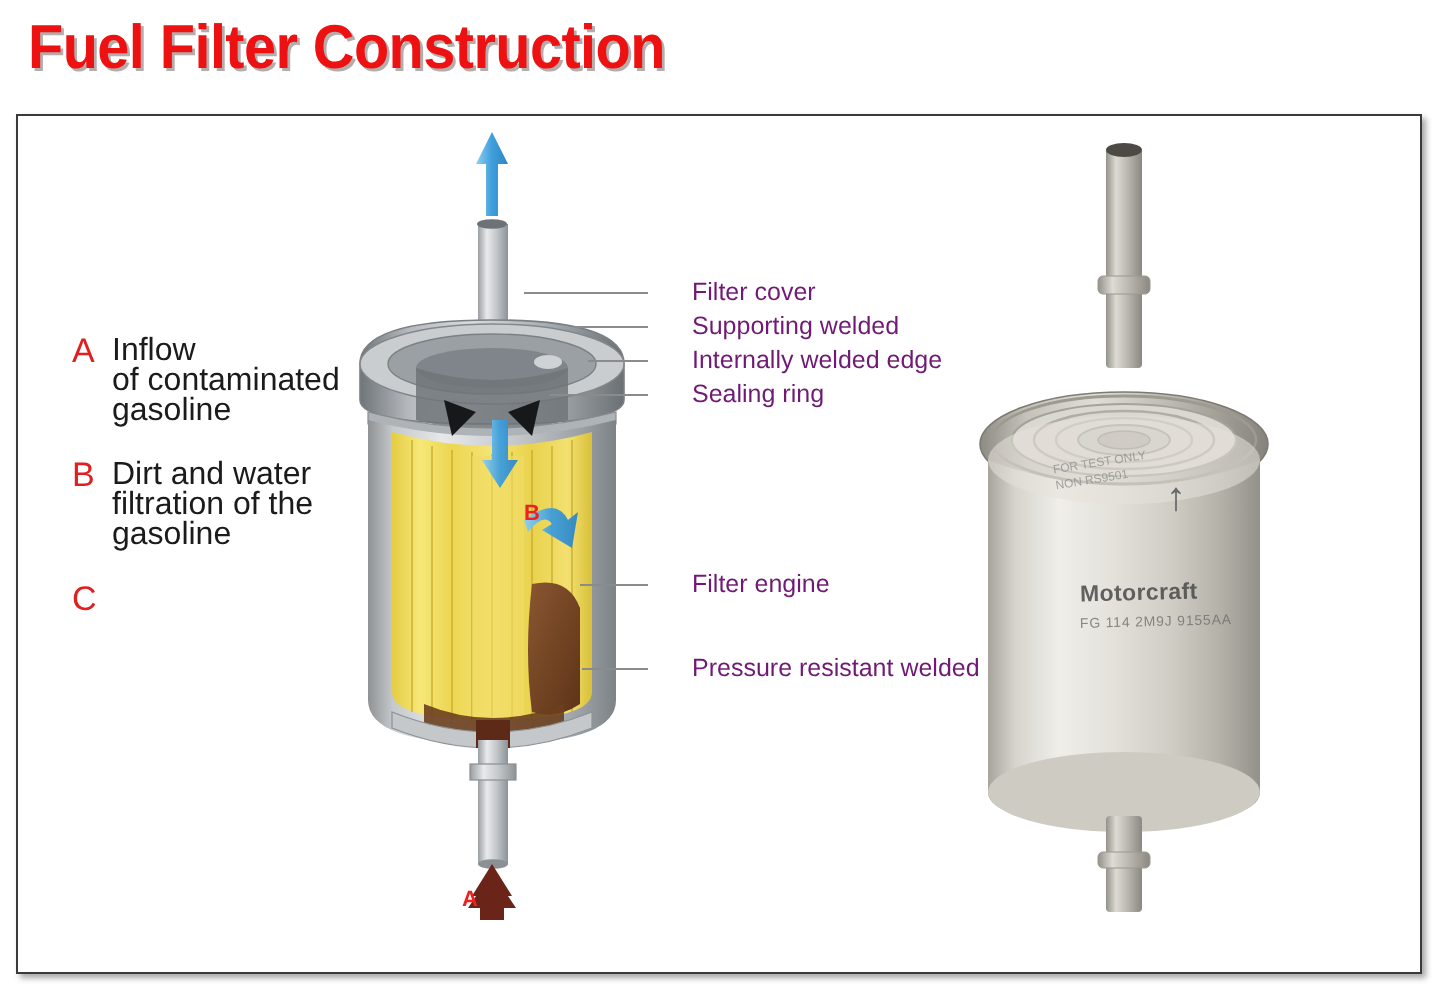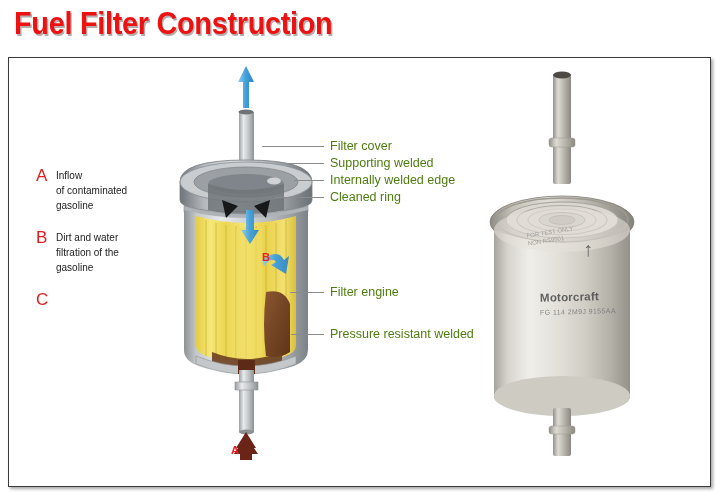--- a/index.html
+++ b/index.html
@@ -54,35 +54,36 @@
   .legend-letter {
     color: #e02020;
     font-size: 17px;
     font-weight: normal;
     width: 20px;
     flex: 0 0 20px;
     line-height: 15px;
   }
   .legend-text {
     color: #1b1b1b;
-    font-size: 10px;
+    font-size: 16px;
     line-height: 15px;
     white-space: pre-line;
   }
   #legend-a { left: 36px; top: 168px; }
   #legend-b { left: 36px; top: 230px; }
   #legend-c { left: 36px; top: 292px; }
 
   
   .callout {
     position: absolute;
     font-size: 12.5px;
-    color: #4d7c0f;
+    color: #701a75;
     line-height: 14px;
     white-space: nowrap;
+    margin-left: 16px;
   }
   .leader {
     position: absolute;
     height: 1px;
     background: #8b8b8b;
   }
 
   
   #cutaway { position: absolute; left: 150px; top: 60px; }
   #photo   { position: absolute; left: 480px; top: 60px; }
@@ -327,19 +328,19 @@
 <div class="leader" style="left:262px; top:146px; width:62px;"></div>
 <div class="callout" style="left:330px; top:139px;">Filter cover</div>
 
 <div class="leader" style="left:287px; top:163px; width:37px;"></div>
 <div class="callout" style="left:330px; top:156px;">Supporting welded</div>
 
 <div class="leader" style="left:294px; top:180px; width:30px;"></div>
 <div class="callout" style="left:330px; top:173px;">Internally welded edge</div>
 
 <div class="leader" style="left:275px; top:197px; width:49px;"></div>
-<div class="callout" style="left:330px; top:190px;">Cleaned ring</div>
+<div class="callout" style="left:330px; top:190px;">Sealing ring</div>
 
 <div class="leader" style="left:290px; top:292px; width:34px;"></div>
 <div class="callout" style="left:330px; top:285px;">Filter engine</div>
 
 <div class="leader" style="left:291px; top:334px; width:33px;"></div>
 <div class="callout" style="left:330px; top:327px;">Pressure resistant welded</div>
 
 </body></html>

